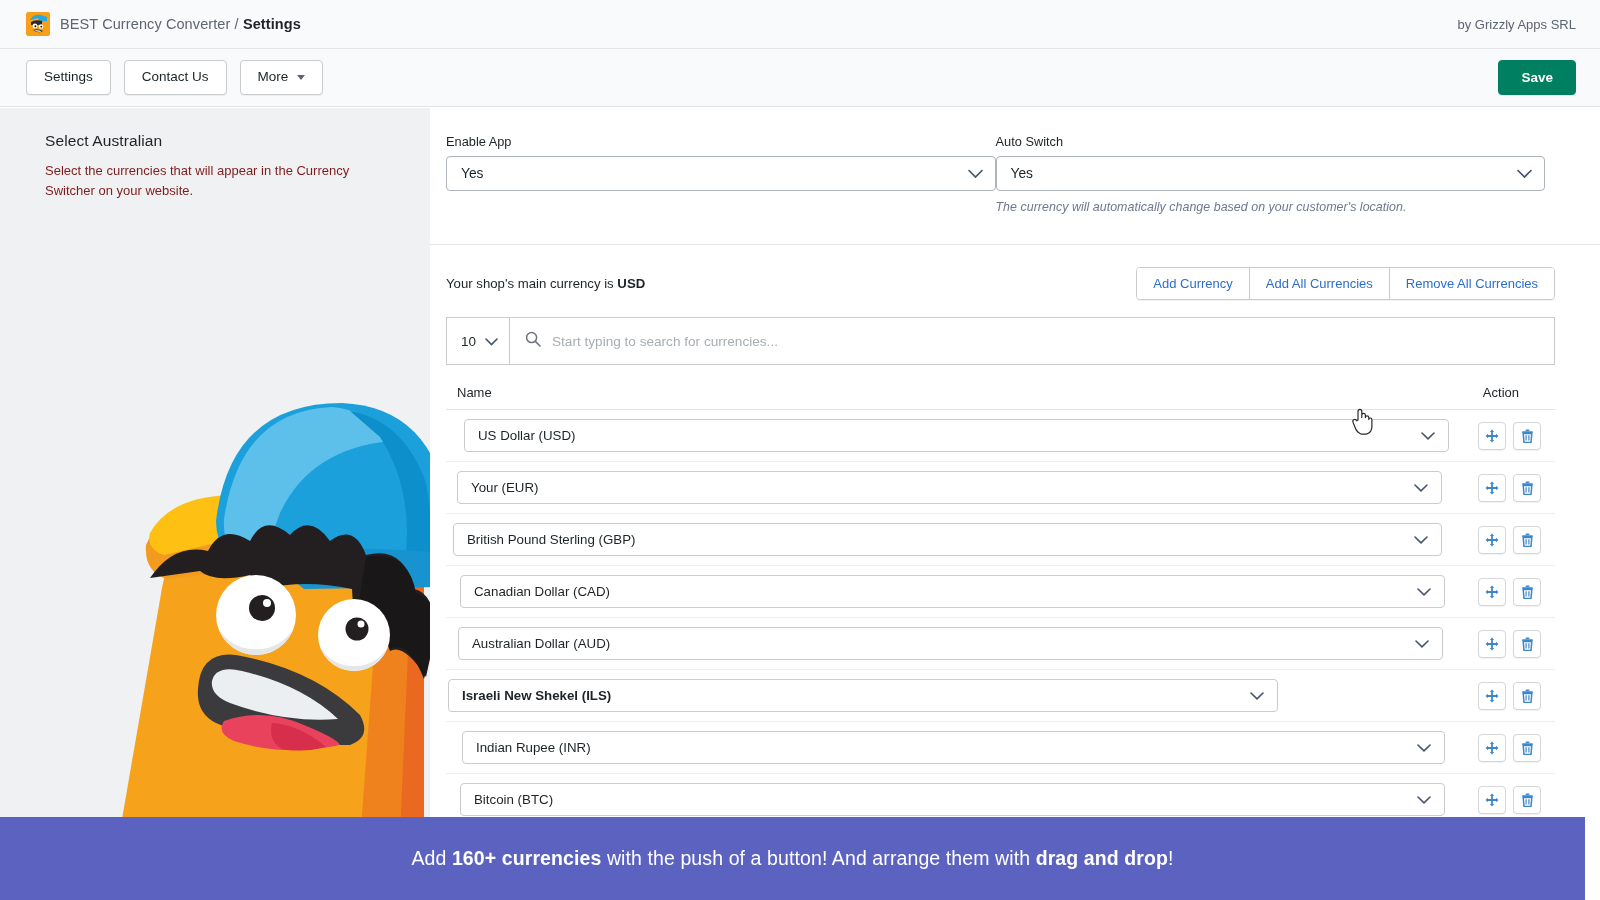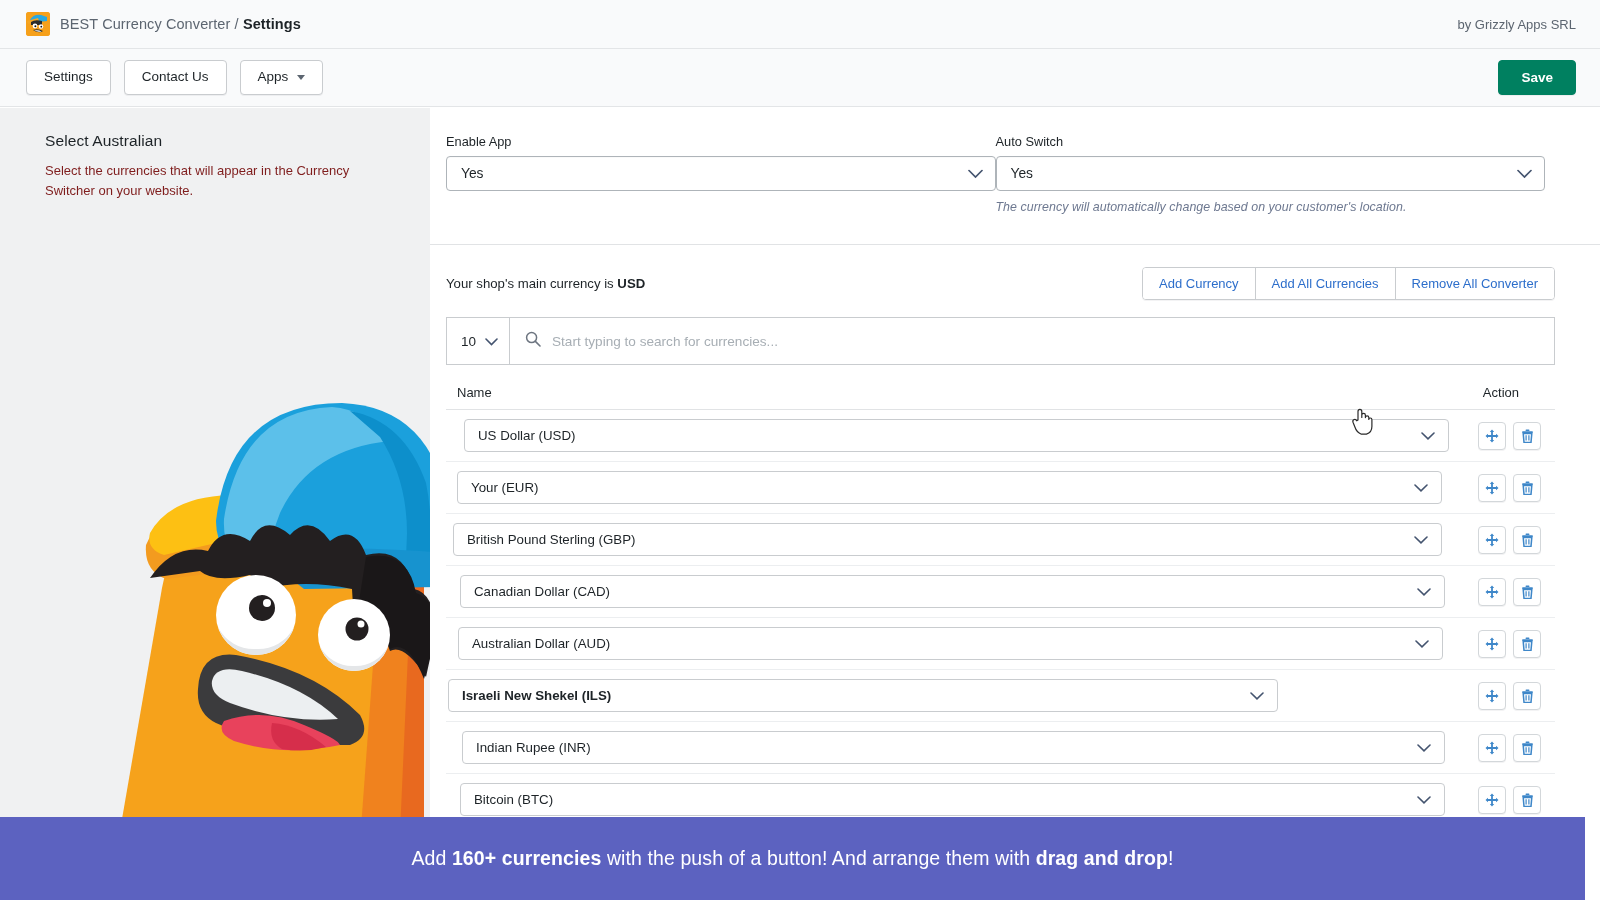--- a/index.html
+++ b/index.html
@@ -405,21 +405,21 @@
 
 <div class="actionbar">
   <div class="nav-btns">
     <button class="nav-btn">
       <span>Settings</span>
     </button>
     <button class="nav-btn">
       <span>Contact Us</span>
     </button>
     <button class="nav-btn">
-      <span>Apps</span>
+      <span>More</span>
       <span class="caret-dn"></span>
     </button>
   </div>
   <button class="save-btn">Save</button>
 </div>
 
 <div class="page">
 
   <div class="left-col">
     <div class="left-title">Select Australian</div>
@@ -501,21 +501,21 @@
 
     <div class="cur-section">
 
       <div class="cur-head">
         <div class="shop-cur">
           <span>Your shop's main currency is </span><b>USD</b>
         </div>
         <div class="btn-group">
           <button>Add Currency</button>
           <button>Add All Currencies</button>
-          <button>Remove All Converter</button>
+          <button>Remove All Currencies</button>
         </div>
       </div>
 
       <div class="search-row">
         <div class="per-page">
           <span>10</span>
           <span>
             <svg width="13" height="8" viewBox="0 0 13 8">
                 <path d="M1 1 L6.5 6.5 L12 1" stroke="#44546f" stroke-width="1.6" fill="none" stroke-linecap="round"></path>
               </svg>

